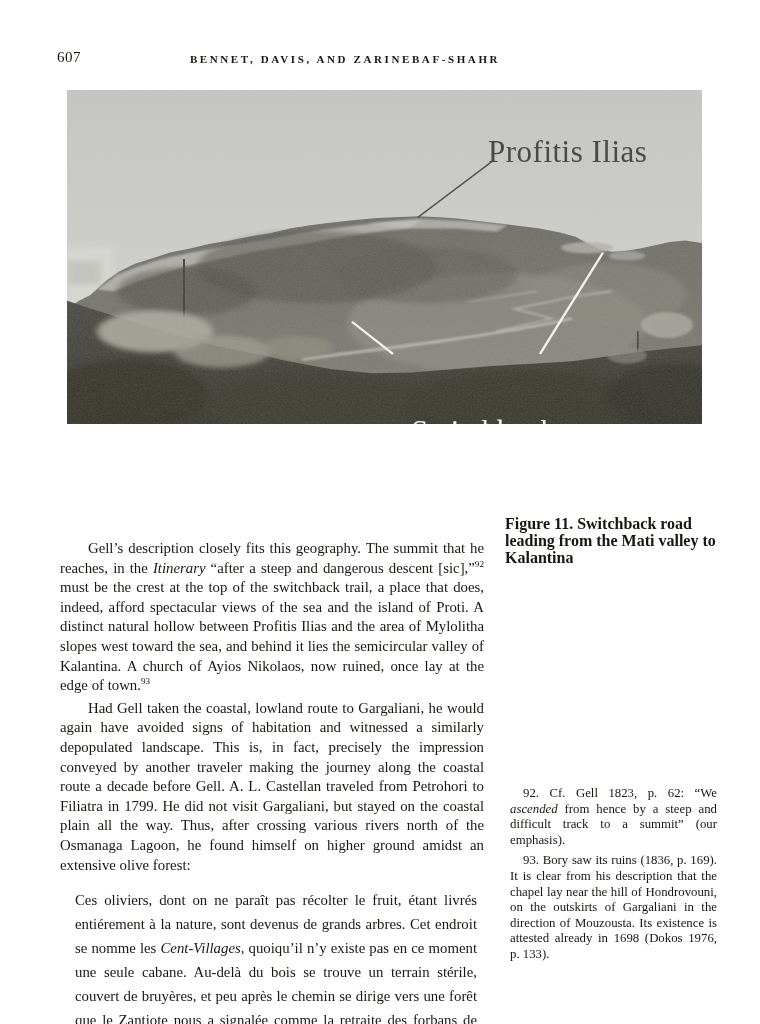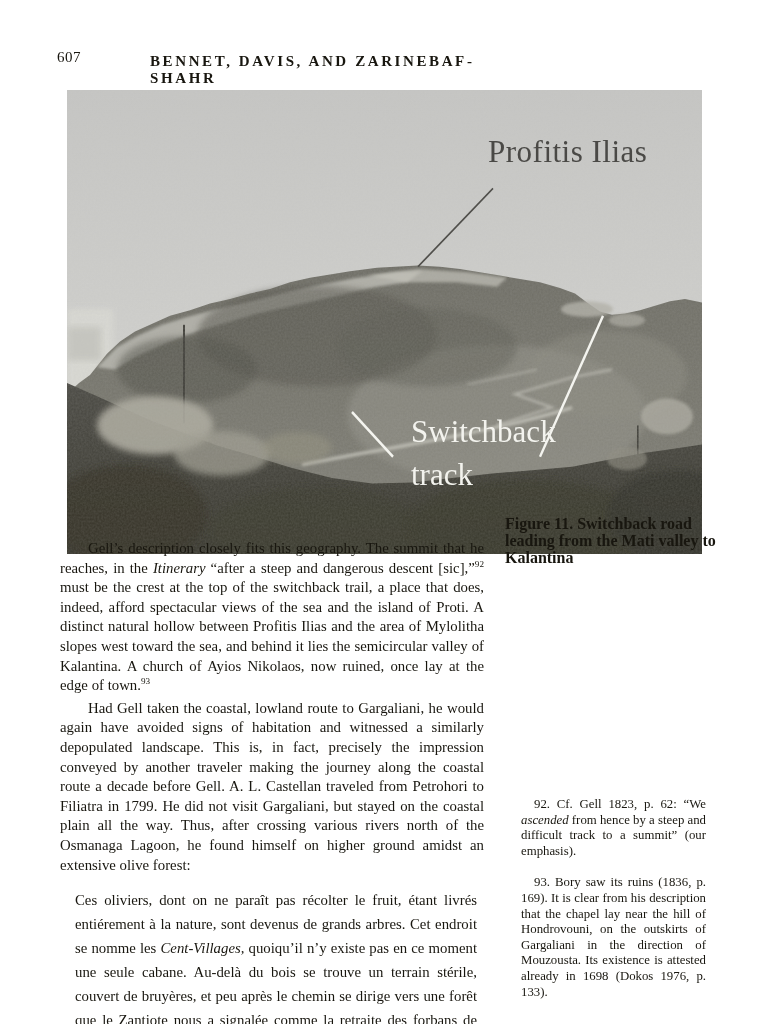--- a/index.html
+++ b/index.html
@@ -3,25 +3,25 @@
 <meta charset="utf-8">
 <style>
   html,body{margin:0;padding:0;}
   body{
     width:760px;height:1024px;position:relative;background:#ffffff;
     font-family:"Liberation Serif","DejaVu Serif",serif;color:#18160f;
     overflow:hidden;
   }
   .page-number{position:absolute;left:57px;top:49px;font-size:15px;letter-spacing:.5px;}
   .running-header{
-    position:absolute;left:150px;top:53px;width:390px;
-    font-size:15px;font-weight:bold;letter-spacing:2.6px;
+    position:absolute;left:150px;top:53px;width:390px;text-align:center;
+    font-size:11px;font-weight:bold;letter-spacing:2.6px;
   }
   .photo{
-    position:absolute;left:67px;top:90px;width:635px;height:464px;
+    position:absolute;left:67px;top:90px;width:635px;height:334px;
     background:#cfcfcb;overflow:hidden;
   }
   .photo svg{position:absolute;left:0;top:0;width:100%;height:100%;display:block;}
   .photo-label-dark{
     position:absolute;left:421px;top:44px;font-size:31px;color:#4a4946;
     letter-spacing:.5px;white-space:nowrap;
   }
   .photo-label-light{
     position:absolute;left:308px;top:320px;width:180px;font-size:31px;line-height:43px;
     color:#f3f3ee;
@@ -36,21 +36,21 @@
     font-size:14.8px;line-height:19.6px;text-align:justify;
   }
   .body-col p{margin:3px;text-indent:28px;}
   .blockquote{
     margin:13px 0 0 18px;width:402px;line-height:24px;text-align:justify;
   }
   .footnotes{
     position:absolute;left:505px;top:781px;width:217px;
     font-size:12.8px;line-height:15.6px;text-align:justify;
   }
-  .footnotes p{margin:16px;text-indent:13px;}
+  .footnotes p{margin:5px;text-indent:13px;}
   .it{font-style:italic;}
   sup{font-size:.62em;vertical-align:super;line-height:0;}
 </style>
 </head>
 <body>
 
 <div class="page-number">607</div>
 <div class="running-header">BENNET, DAVIS, AND ZARINEBAF-SHAHR</div>
 
 <div class="photo">

